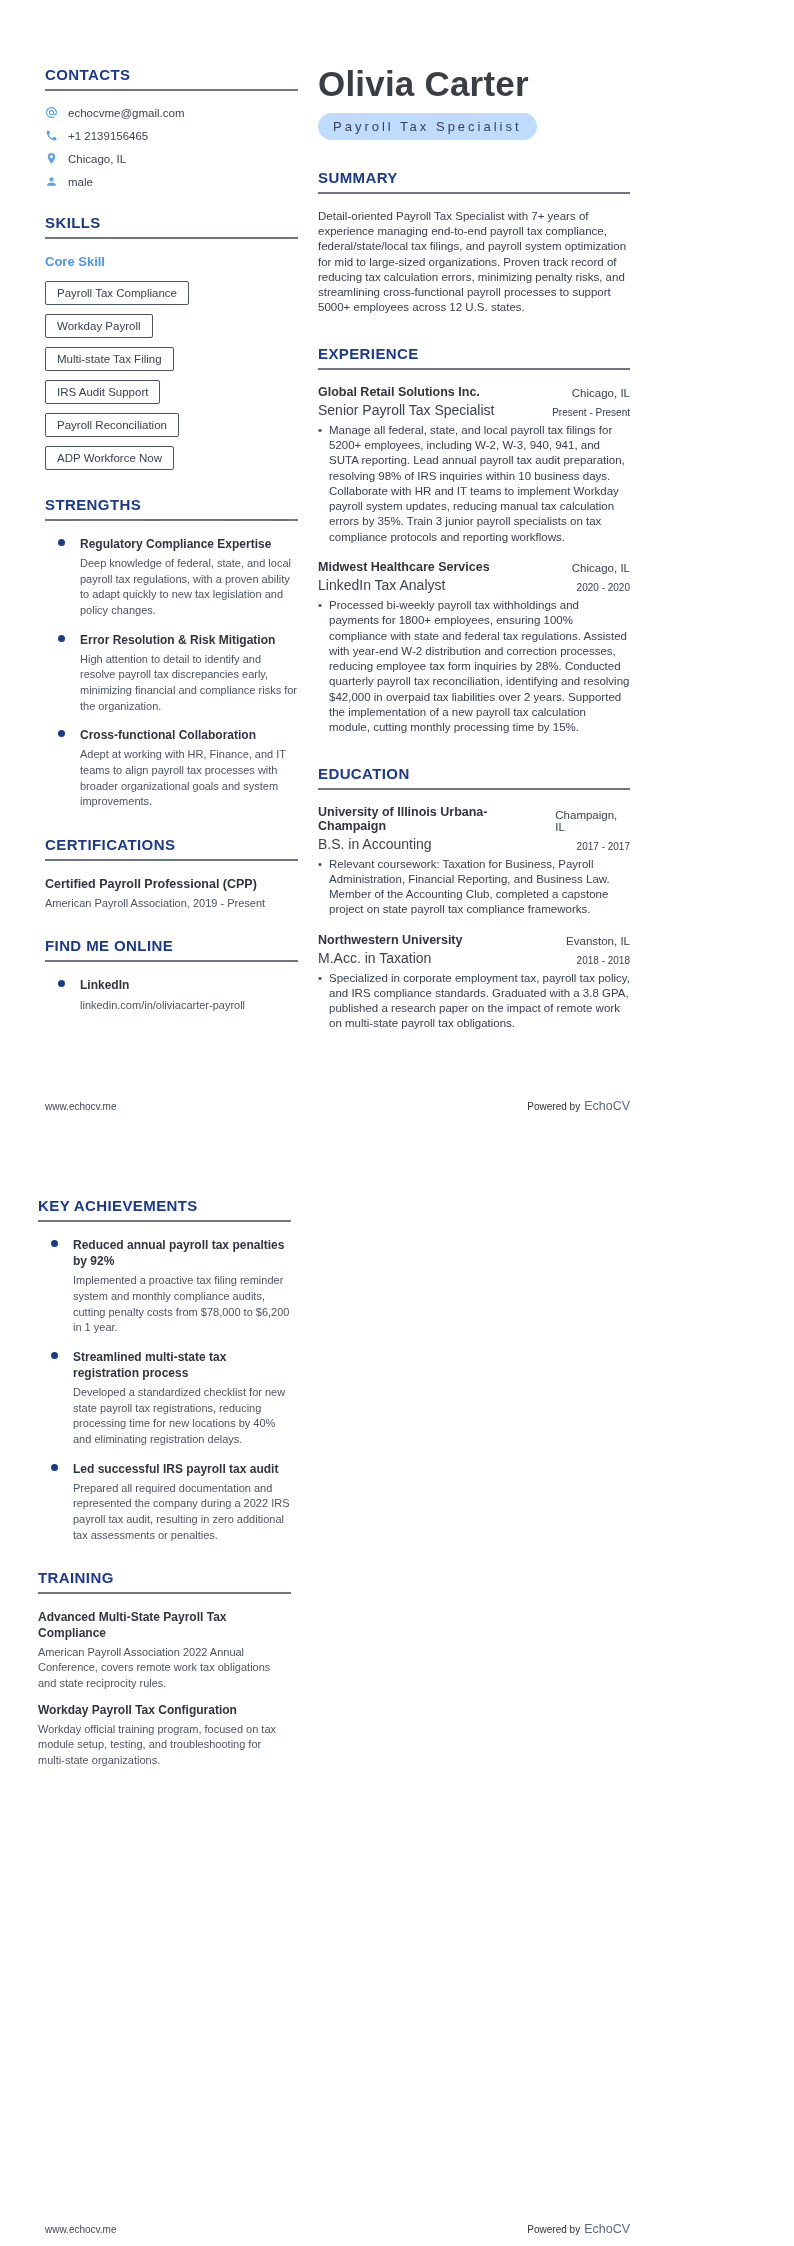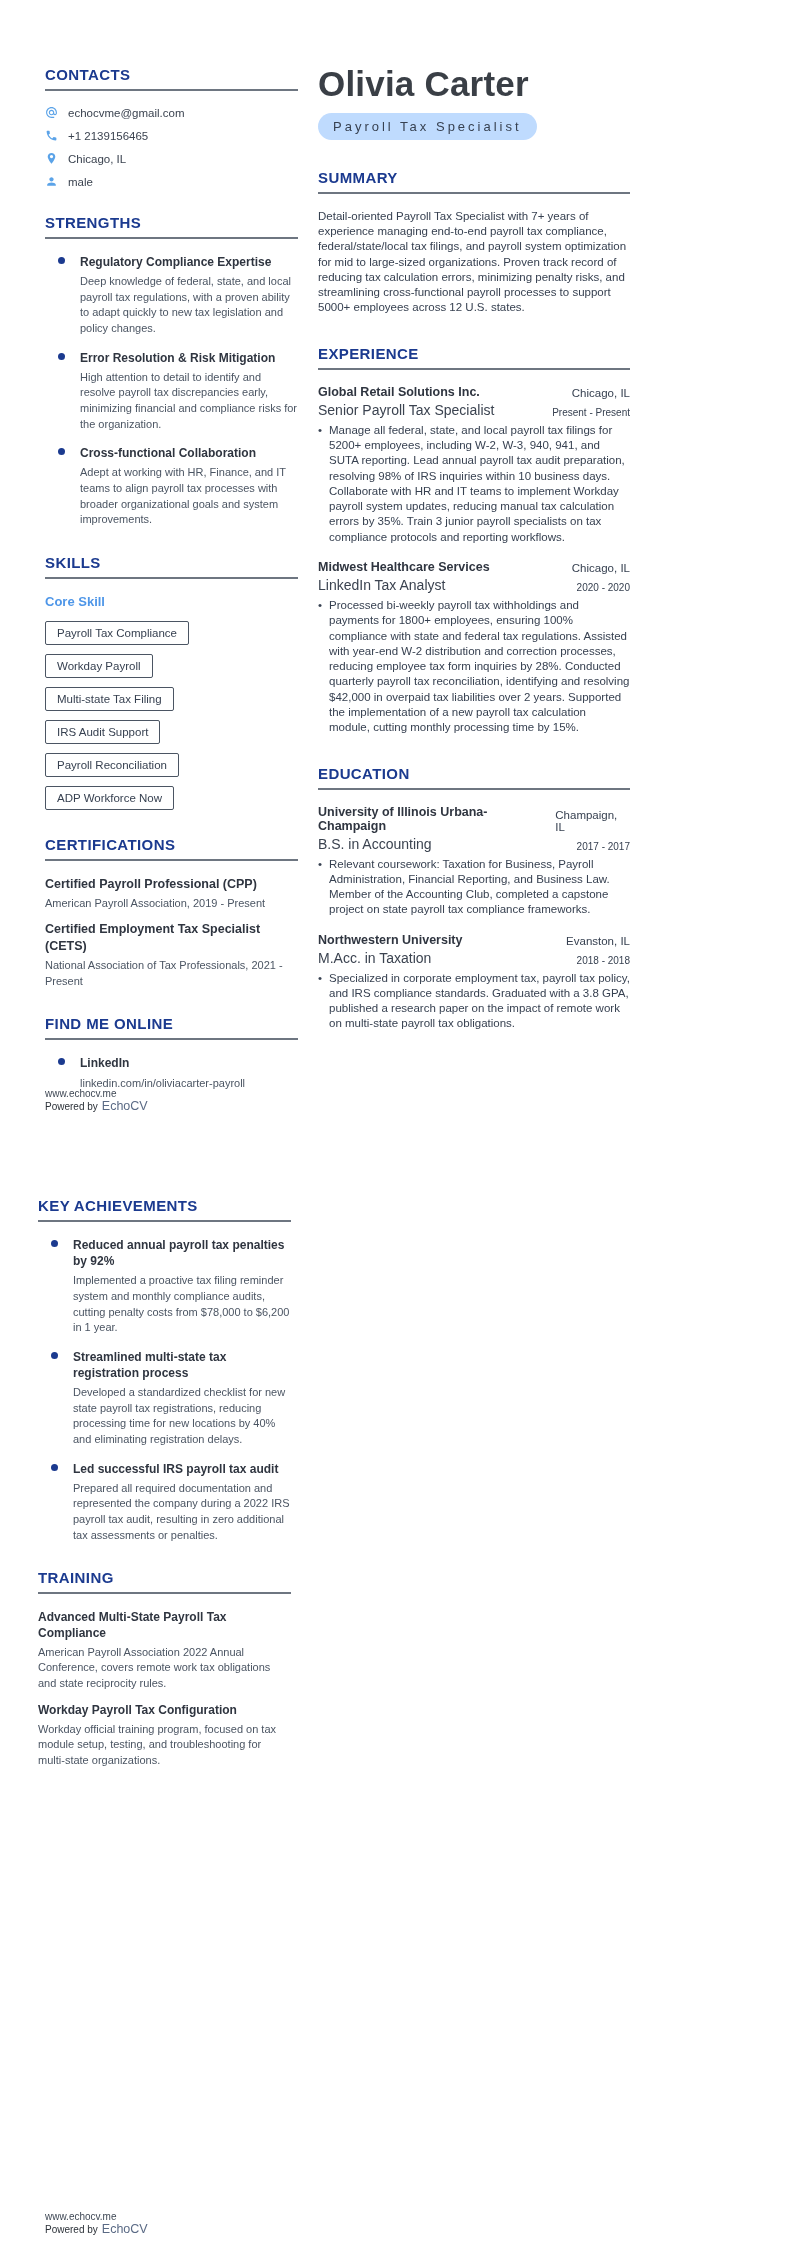--- a/index.html
+++ b/index.html
@@ -87,21 +87,21 @@
   .xp-company{font-size:12.5px;font-weight:bold;color:var(--ink);}
   .xp-loc{font-size:11.5px;color:#374151;}
   .xp-role{font-size:14px;color:#3b4350;margin-top:3px;}
   .xp-dates{font-size:10px;color:#374151;}
   .xp-bullet{display:flex;gap:7px;margin-top:5px;}
   .xp-bullet .bchar{font-size:11.5px;color:#374151;line-height:1.33;}
 
   
   .page-footer{
     position:absolute;left:45px;right:46px;bottom:10px;
-    display:flex;justify-content:space-between;align-items:baseline;flex-direction:column;
+    display:flex;justify-content:space-between;align-items:baseline;
   }
   .footer-site{font-size:10px;color:#3f4855;}
   .powered{font-size:10px;color:#2b3138;}
   .powered-brand{font-size:12.5px;color:#5a6a85;margin-left:4px;}
 </style>
 </head>
 <body>
 
 <div class="page">
   <div class="cols">
@@ -128,66 +128,62 @@
           <svg width="13" height="13" viewBox="0 0 24 24" fill="#5ba3e8">
               <path d="M12 2C8.13 2 5 5.13 5 8.5c0 5.25 7 13.5 7 13.5s7-8.25 7-13.5C19 5.13 15.87 2 12 2zm0 9.5a3 3 0 1 1 0-6 3 3 0 0 1 0 6z"></path>
             </svg>
           <span class="contact-text">Chicago, IL</span>
         </div>
         <div class="contact-item">
           <svg width="13" height="13" viewBox="0 0 24 24" fill="#5ba3e8">
               <path d="M12 12c2.21 0 4-1.79 4-4s-1.79-4-4-4-4 1.79-4 4 1.79 4 4 4zm0 2c-2.67 0-8 1.34-8 4v2h16v-2c0-2.66-5.33-4-8-4z"></path>
             </svg>
           <span class="contact-text">male</span>
-        </div>
-      </div>
-
-      <div class="sec">
-        <div class="sec-h">STRENGTHS</div>
-        <div class="sec-rule"></div>
-
-        <div class="bul-item">
-          <span class="dot"></span>
-          <div class="bul-title">Regulatory Compliance Expertise</div>
-          <div class="bul-desc">Deep knowledge of federal, state, and local payroll tax regulations, with a proven ability to adapt quickly to new tax legislation and policy changes.</div>
-        </div>
-        <div class="bul-item">
-          <span class="dot"></span>
-          <div class="bul-title">Error Resolution &amp; Risk Mitigation</div>
-          <div class="bul-desc">High attention to detail to identify and resolve payroll tax discrepancies early, minimizing financial and compliance risks for the organization.</div>
-        </div>
-        <div class="bul-item">
-          <span class="dot"></span>
-          <div class="bul-title">Cross-functional Collaboration</div>
-          <div class="bul-desc">Adept at working with HR, Finance, and IT teams to align payroll tax processes with broader organizational goals and system improvements.</div>
         </div>
       </div>
 
       <div class="sec">
         <div class="sec-h">SKILLS</div>
         <div class="sec-rule"></div>
         <div class="skill-group">Core Skill</div>
         <div class="chip-row"><span class="chip">Payroll Tax Compliance</span></div>
         <div class="chip-row"><span class="chip">Workday Payroll</span></div>
         <div class="chip-row"><span class="chip">Multi-state Tax Filing</span></div>
         <div class="chip-row"><span class="chip">IRS Audit Support</span></div>
         <div class="chip-row"><span class="chip">Payroll Reconciliation</span></div>
         <div class="chip-row"><span class="chip">ADP Workforce Now</span></div>
       </div>
 
       <div class="sec">
+        <div class="sec-h">STRENGTHS</div>
+        <div class="sec-rule"></div>
+
+        <div class="bul-item">
+          <span class="dot"></span>
+          <div class="bul-title">Regulatory Compliance Expertise</div>
+          <div class="bul-desc">Deep knowledge of federal, state, and local payroll tax regulations, with a proven ability to adapt quickly to new tax legislation and policy changes.</div>
+        </div>
+        <div class="bul-item">
+          <span class="dot"></span>
+          <div class="bul-title">Error Resolution &amp; Risk Mitigation</div>
+          <div class="bul-desc">High attention to detail to identify and resolve payroll tax discrepancies early, minimizing financial and compliance risks for the organization.</div>
+        </div>
+        <div class="bul-item">
+          <span class="dot"></span>
+          <div class="bul-title">Cross-functional Collaboration</div>
+          <div class="bul-desc">Adept at working with HR, Finance, and IT teams to align payroll tax processes with broader organizational goals and system improvements.</div>
+        </div>
+      </div>
+
+      <div class="sec">
         <div class="sec-h">CERTIFICATIONS</div>
         <div class="sec-rule"></div>
         <div class="cert">
           <div class="cert-title">Certified Payroll Professional (CPP)</div>
           <div class="cert-org">American Payroll Association, 2019 - Present</div>
-        </div>
-        <div class="cert">
-          <div class="cert-title">Certified Employment Tax Specialist (CETS)</div>
-          <div class="cert-org">National Association of Tax Professionals, 2021 - Present</div>
         </div>
       </div>
 
       <div class="sec">
         <div class="sec-h">FIND ME ONLINE</div>
         <div class="sec-rule"></div>
         <div class="bul-item">
           <span class="dot"></span>
           <div class="bul-title">LinkedIn</div>
           <div class="bul-desc">linkedin.com/in/oliviacarter-payroll</div>

